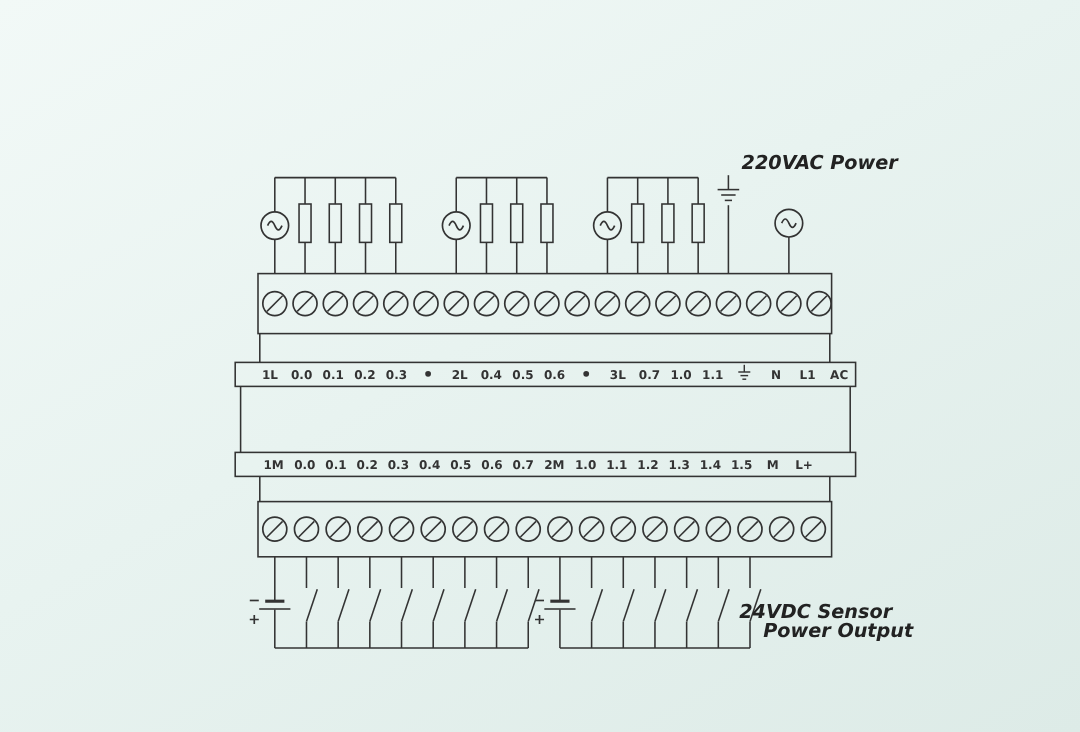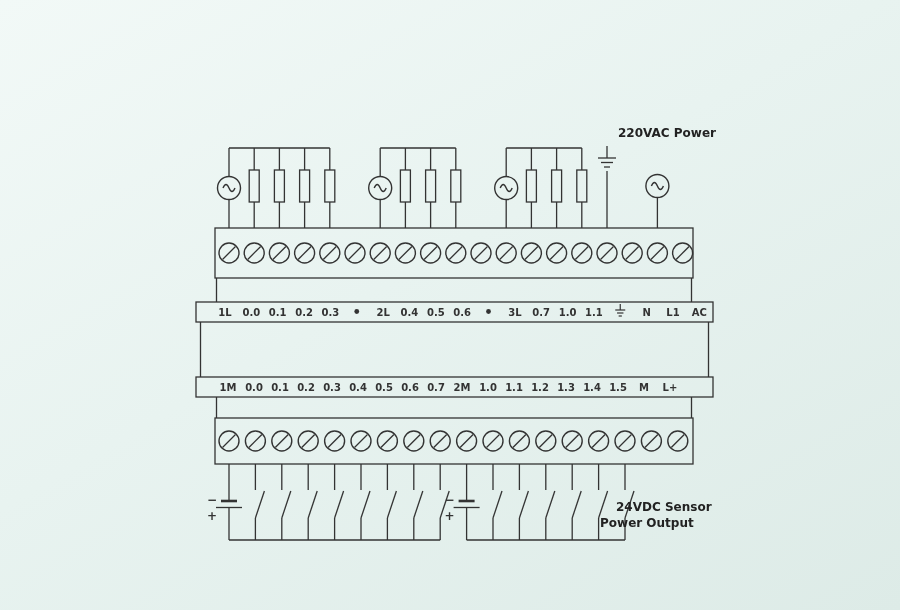--- a/index.html
+++ b/index.html
@@ -4,26 +4,27 @@
 <style>
   html,body{margin:0;padding:0;}
   body{width:900px;height:610px;overflow:hidden;font-family:"DejaVu Sans",sans-serif;}
   .stage{
     position:relative;width:900px;height:610px;
     background:linear-gradient(150deg,#f2f9f7 0%,#e8f3f0 45%,#ddebe7 100%);
   }
   .stage svg{position:absolute;left:0;top:0;}
   .ann{
     position:absolute;font-family:"DejaVu Sans",sans-serif;
-    font-size:12px;font-weight:bold;color:#222;text-align:left;
+    font-size:16px;font-weight:bold;color:#222;text-align:left;
     white-space:nowrap;
+    font-style:italic;
   }
   #ann-ac{left:618px;top:126px;width:114px;}
   #ann-s1{left:616px;top:500px;width:104px;}
-  #ann-s2{left:600px;top:516px;width:104px;}
+  #ann-s2{left:636px;top:516px;width:104px;}
 </style>
 </head>
 <body>
 
 <div class="stage">
   <svg id="diagram-svg" width="900" height="610" viewBox="0 0 900 610">
       <rect x="215" y="228" width="478" height="50" fill="none" stroke="#333333" stroke-width="1.3"></rect>
       <rect x="215" y="418" width="478" height="46" fill="none" stroke="#333333" stroke-width="1.3"></rect>
       <circle cx="229" cy="253" r="10" fill="none" stroke="#333333" stroke-width="1.4"></circle>
       <line x1="222.5" y1="259.5" x2="235.5" y2="246.5" stroke="#333333" stroke-width="1.3" stroke-linecap="butt"></line>

